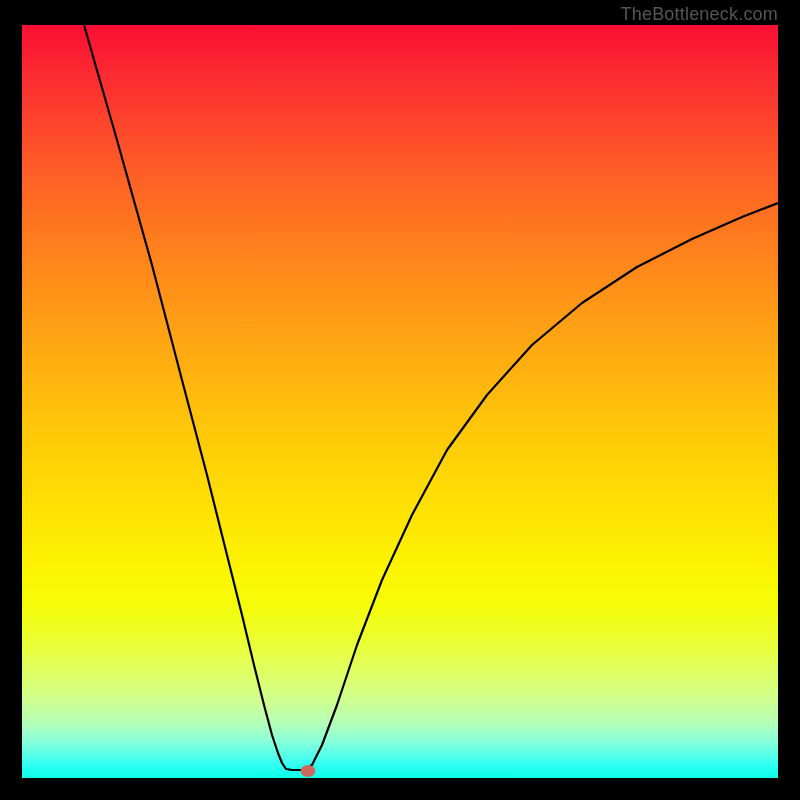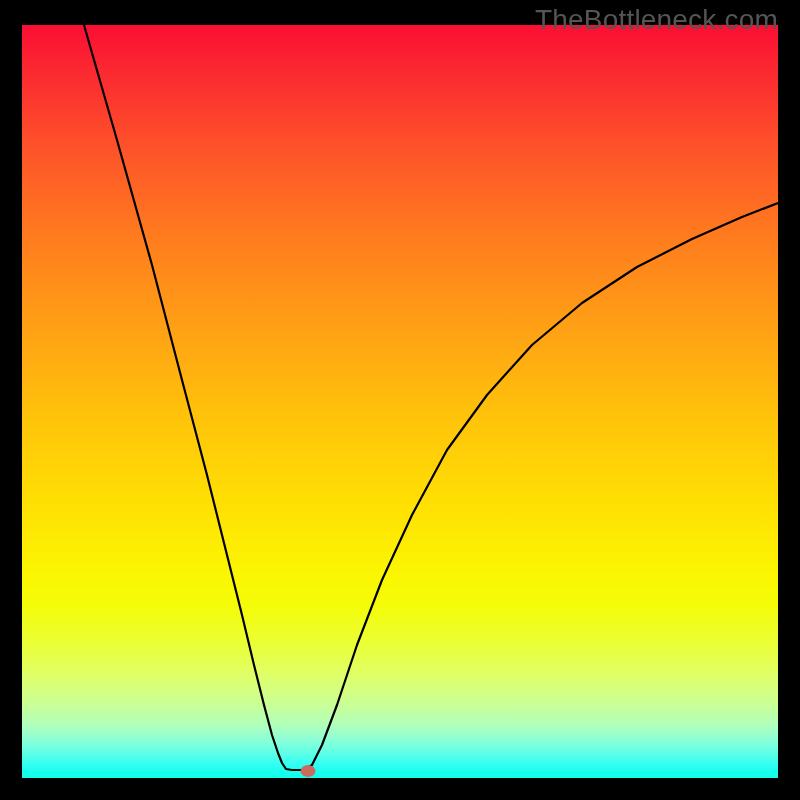--- a/index.html
+++ b/index.html
@@ -9,21 +9,21 @@
     background: #000;
     position: relative;
     overflow: hidden;
     font-family: Arial, sans-serif;
   }
   .watermark {
     position: absolute;
     top: 4px;
     right: 22px;
     color: #555;
-    font-size: 28px;
+    font-size: 18px;
     font-weight: 500;
     letter-spacing: 0.2px;
     z-index: 10;
   }
   .plot-area {
     position: absolute;
     left: 22px;
     top: 25px;
     width: 756px;
     height: 753px;

